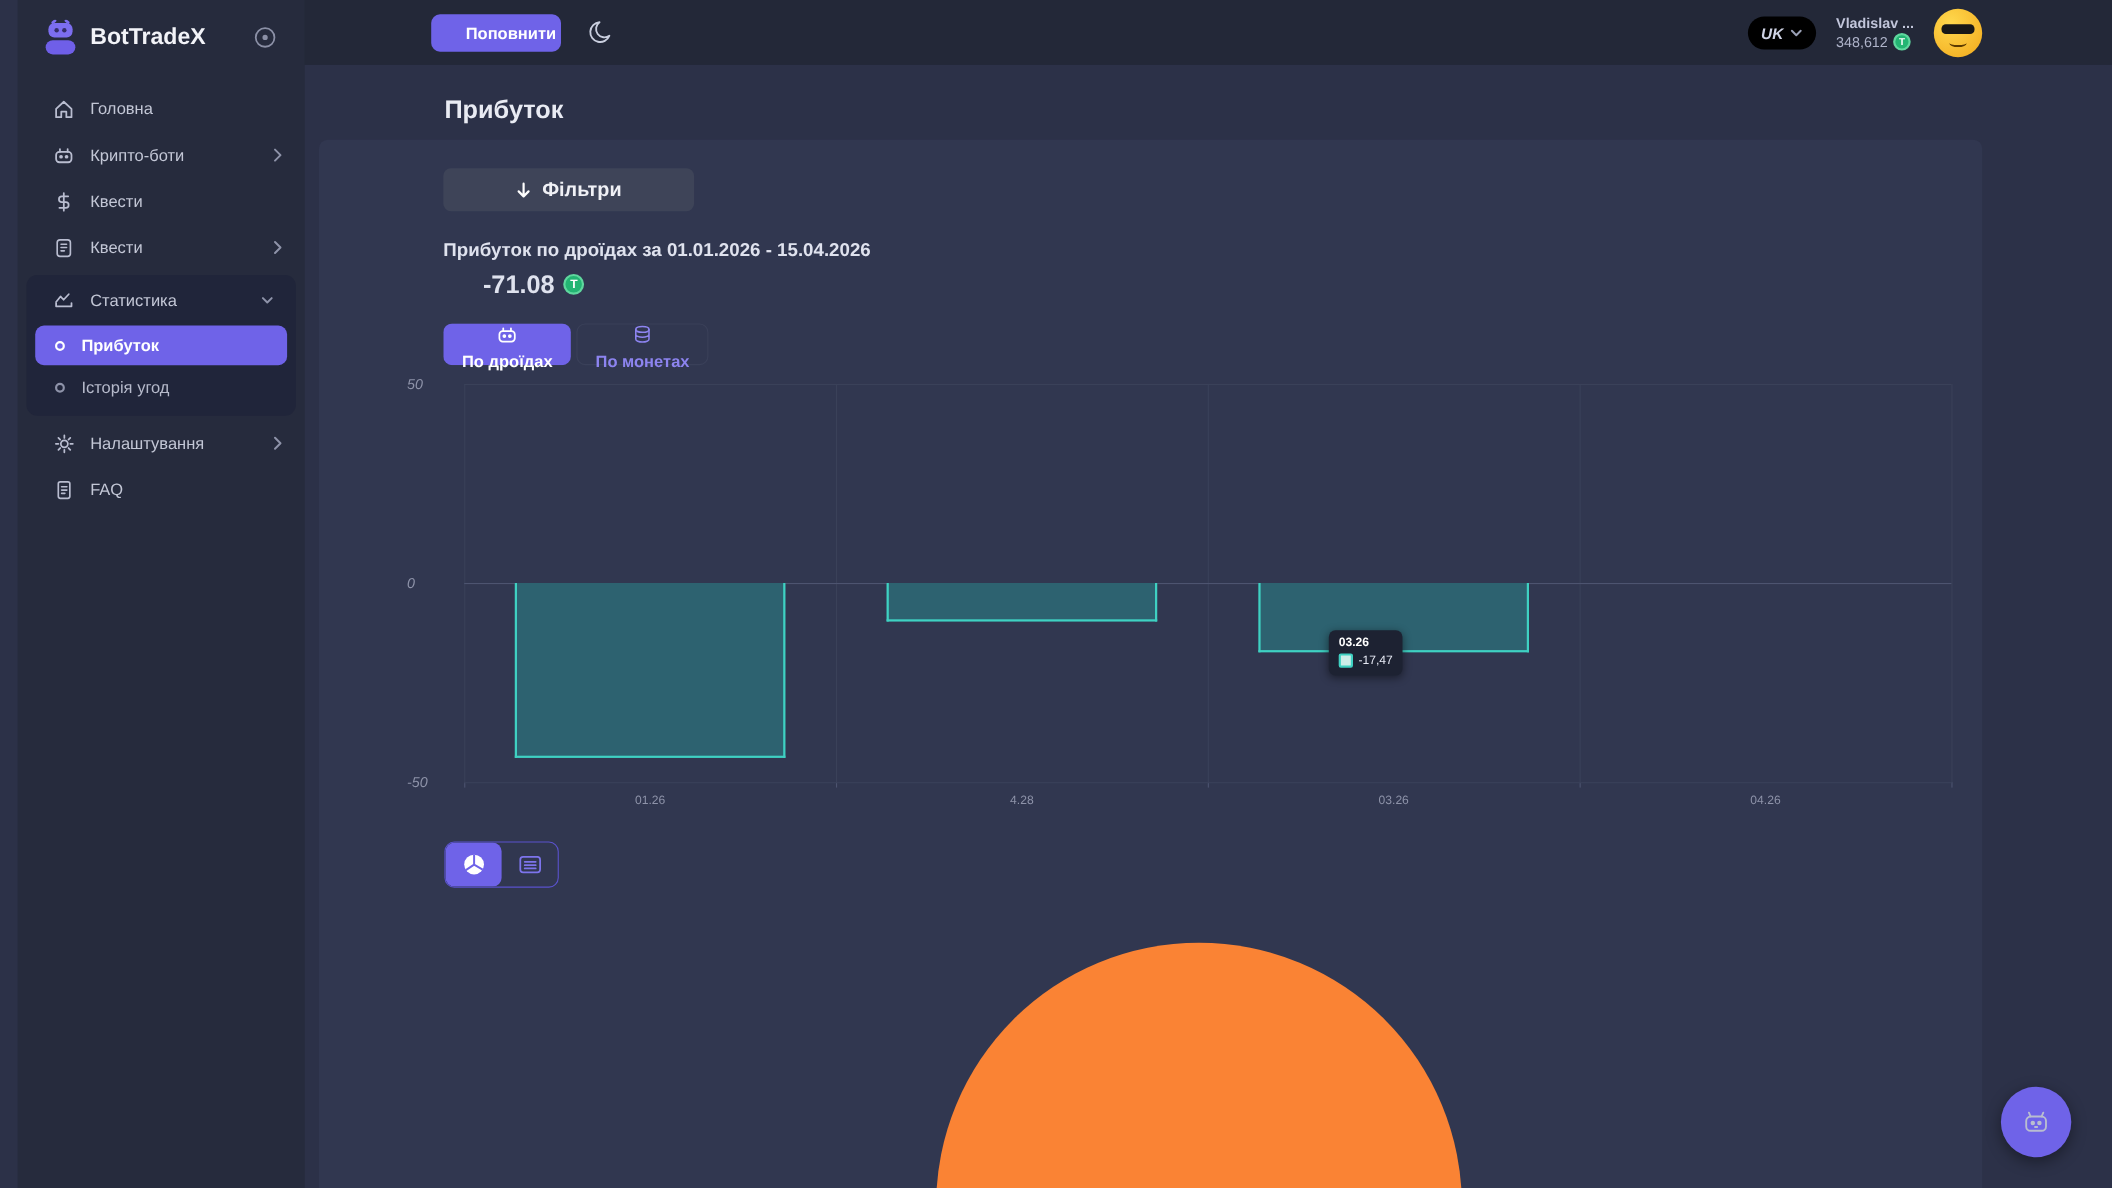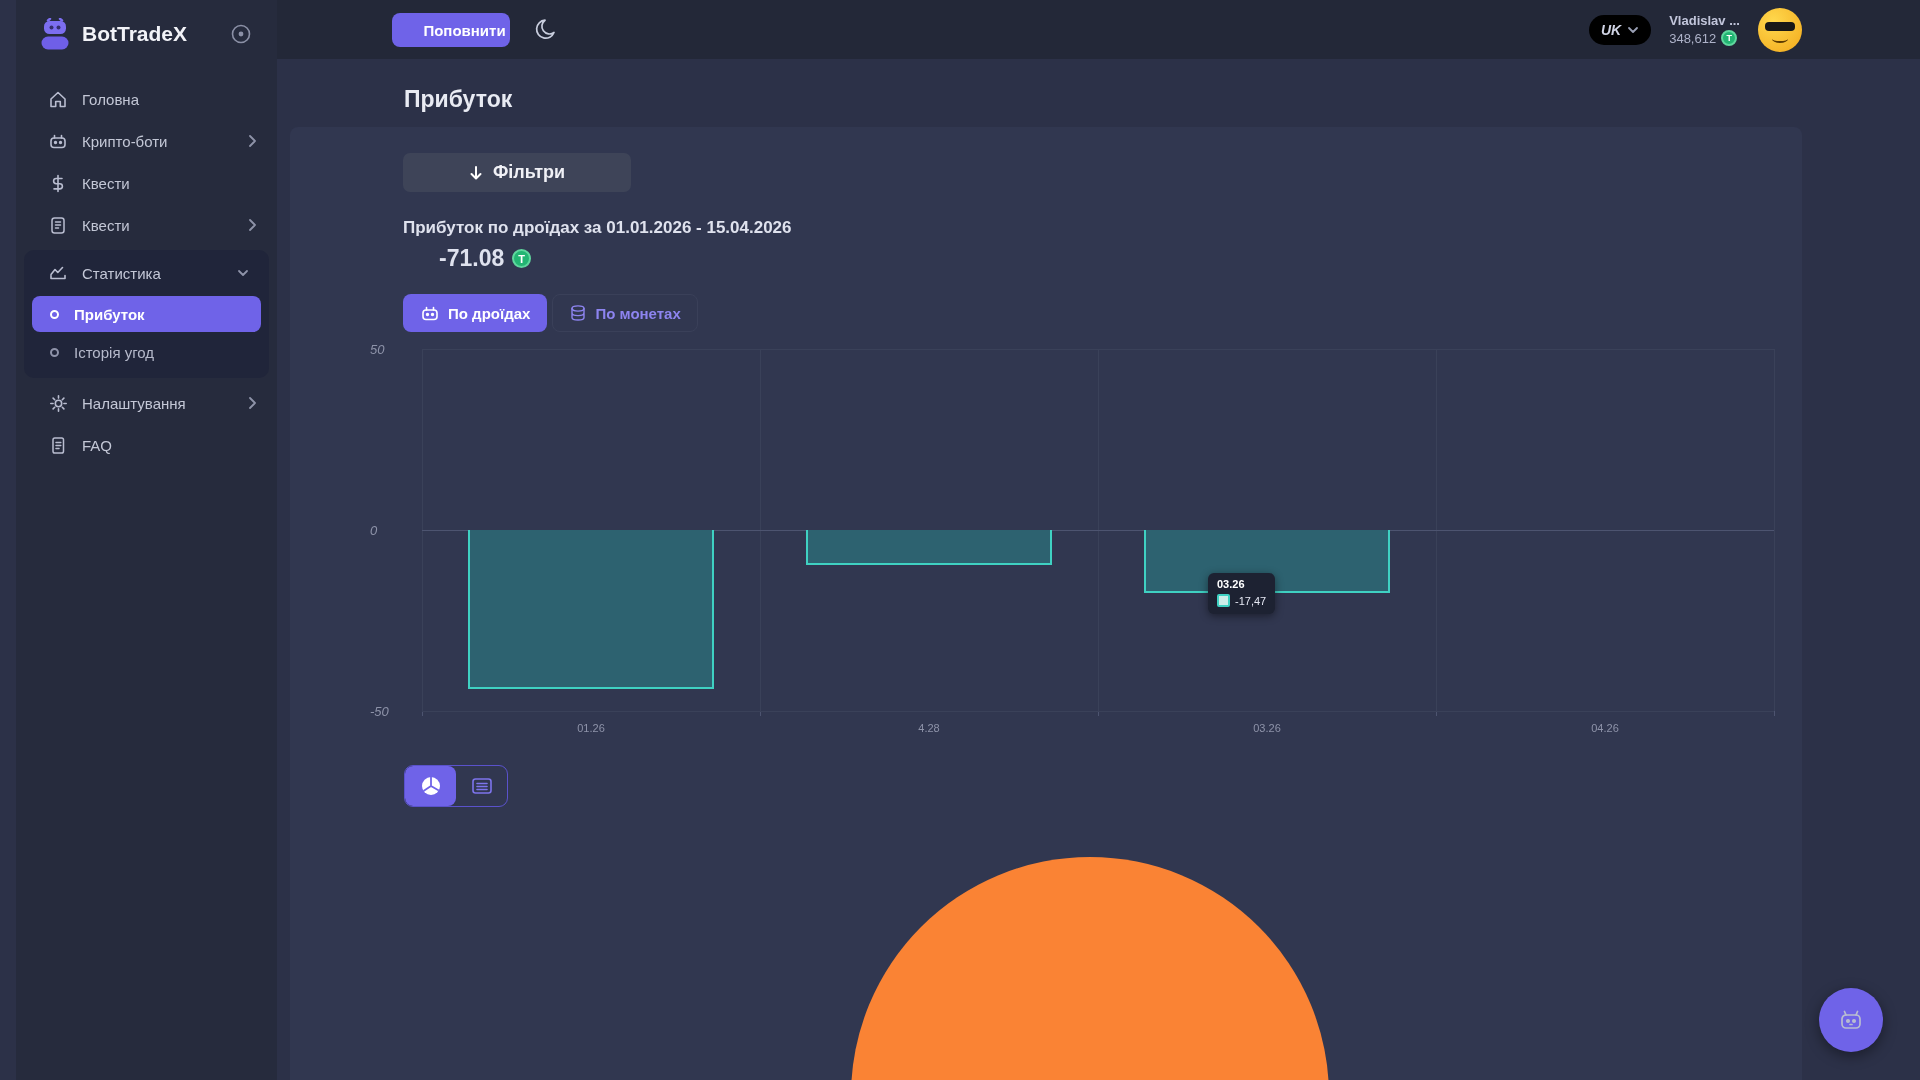--- a/index.html
+++ b/index.html
@@ -55,21 +55,21 @@
 
   .btn-filters { position:absolute; left:113px; top:26px; width:228px; height:39px; background:#3e4458;
     border:none; border-radius:7px; color:#f0f1f6; font-weight:bold; font-size:18px; cursor:pointer;
     display:flex; align-items:center; justify-content:center; gap:10px; }
   .subtitle { position:absolute; left:113px; top:91px; color:#dfe2ee; font-size:17px; font-weight:bold; }
   .total-row { position:absolute; left:113px; top:118px; display:flex; align-items:center; gap:8px;margin-left:36px; }
   .total-value { color:#dfe2ee; font-size:23px; font-weight:bold; }
 
   .tabs { position:absolute; left:113px; top:167px; display:flex; gap:5px; }
   .tab { display:flex; align-items:center; gap:8px; height:38px; padding:0 16px; border-radius:8px;
-    font-size:15px; font-weight:bold; cursor:pointer; border:1px solid transparent; }
+    font-size:15px; font-weight:bold; cursor:pointer; border:1px solid transparent;flex-direction:column; }
   .tab.active { background:#6f63e8; color:#fff; }
   .tab.inactive { background:transparent; border-color:#3a4059; color:#8d84f0; }
 
   
   .chart { position:absolute; inset:0; }
   .gridline-v { position:absolute; width:1px; background:#3a4159; }
   .gridline-h { position:absolute; height:1px; background:#3a4159; }
   .gridline-h.zero { background:#4d5470; }
   .tick { position:absolute; width:1px; height:5px; background:#4d5470; }
   .ylabel { position:absolute; width:47px; text-align:left; color:#8e93a9; font-size:13px; transform:translateY(-50%);font-style:italic; }

